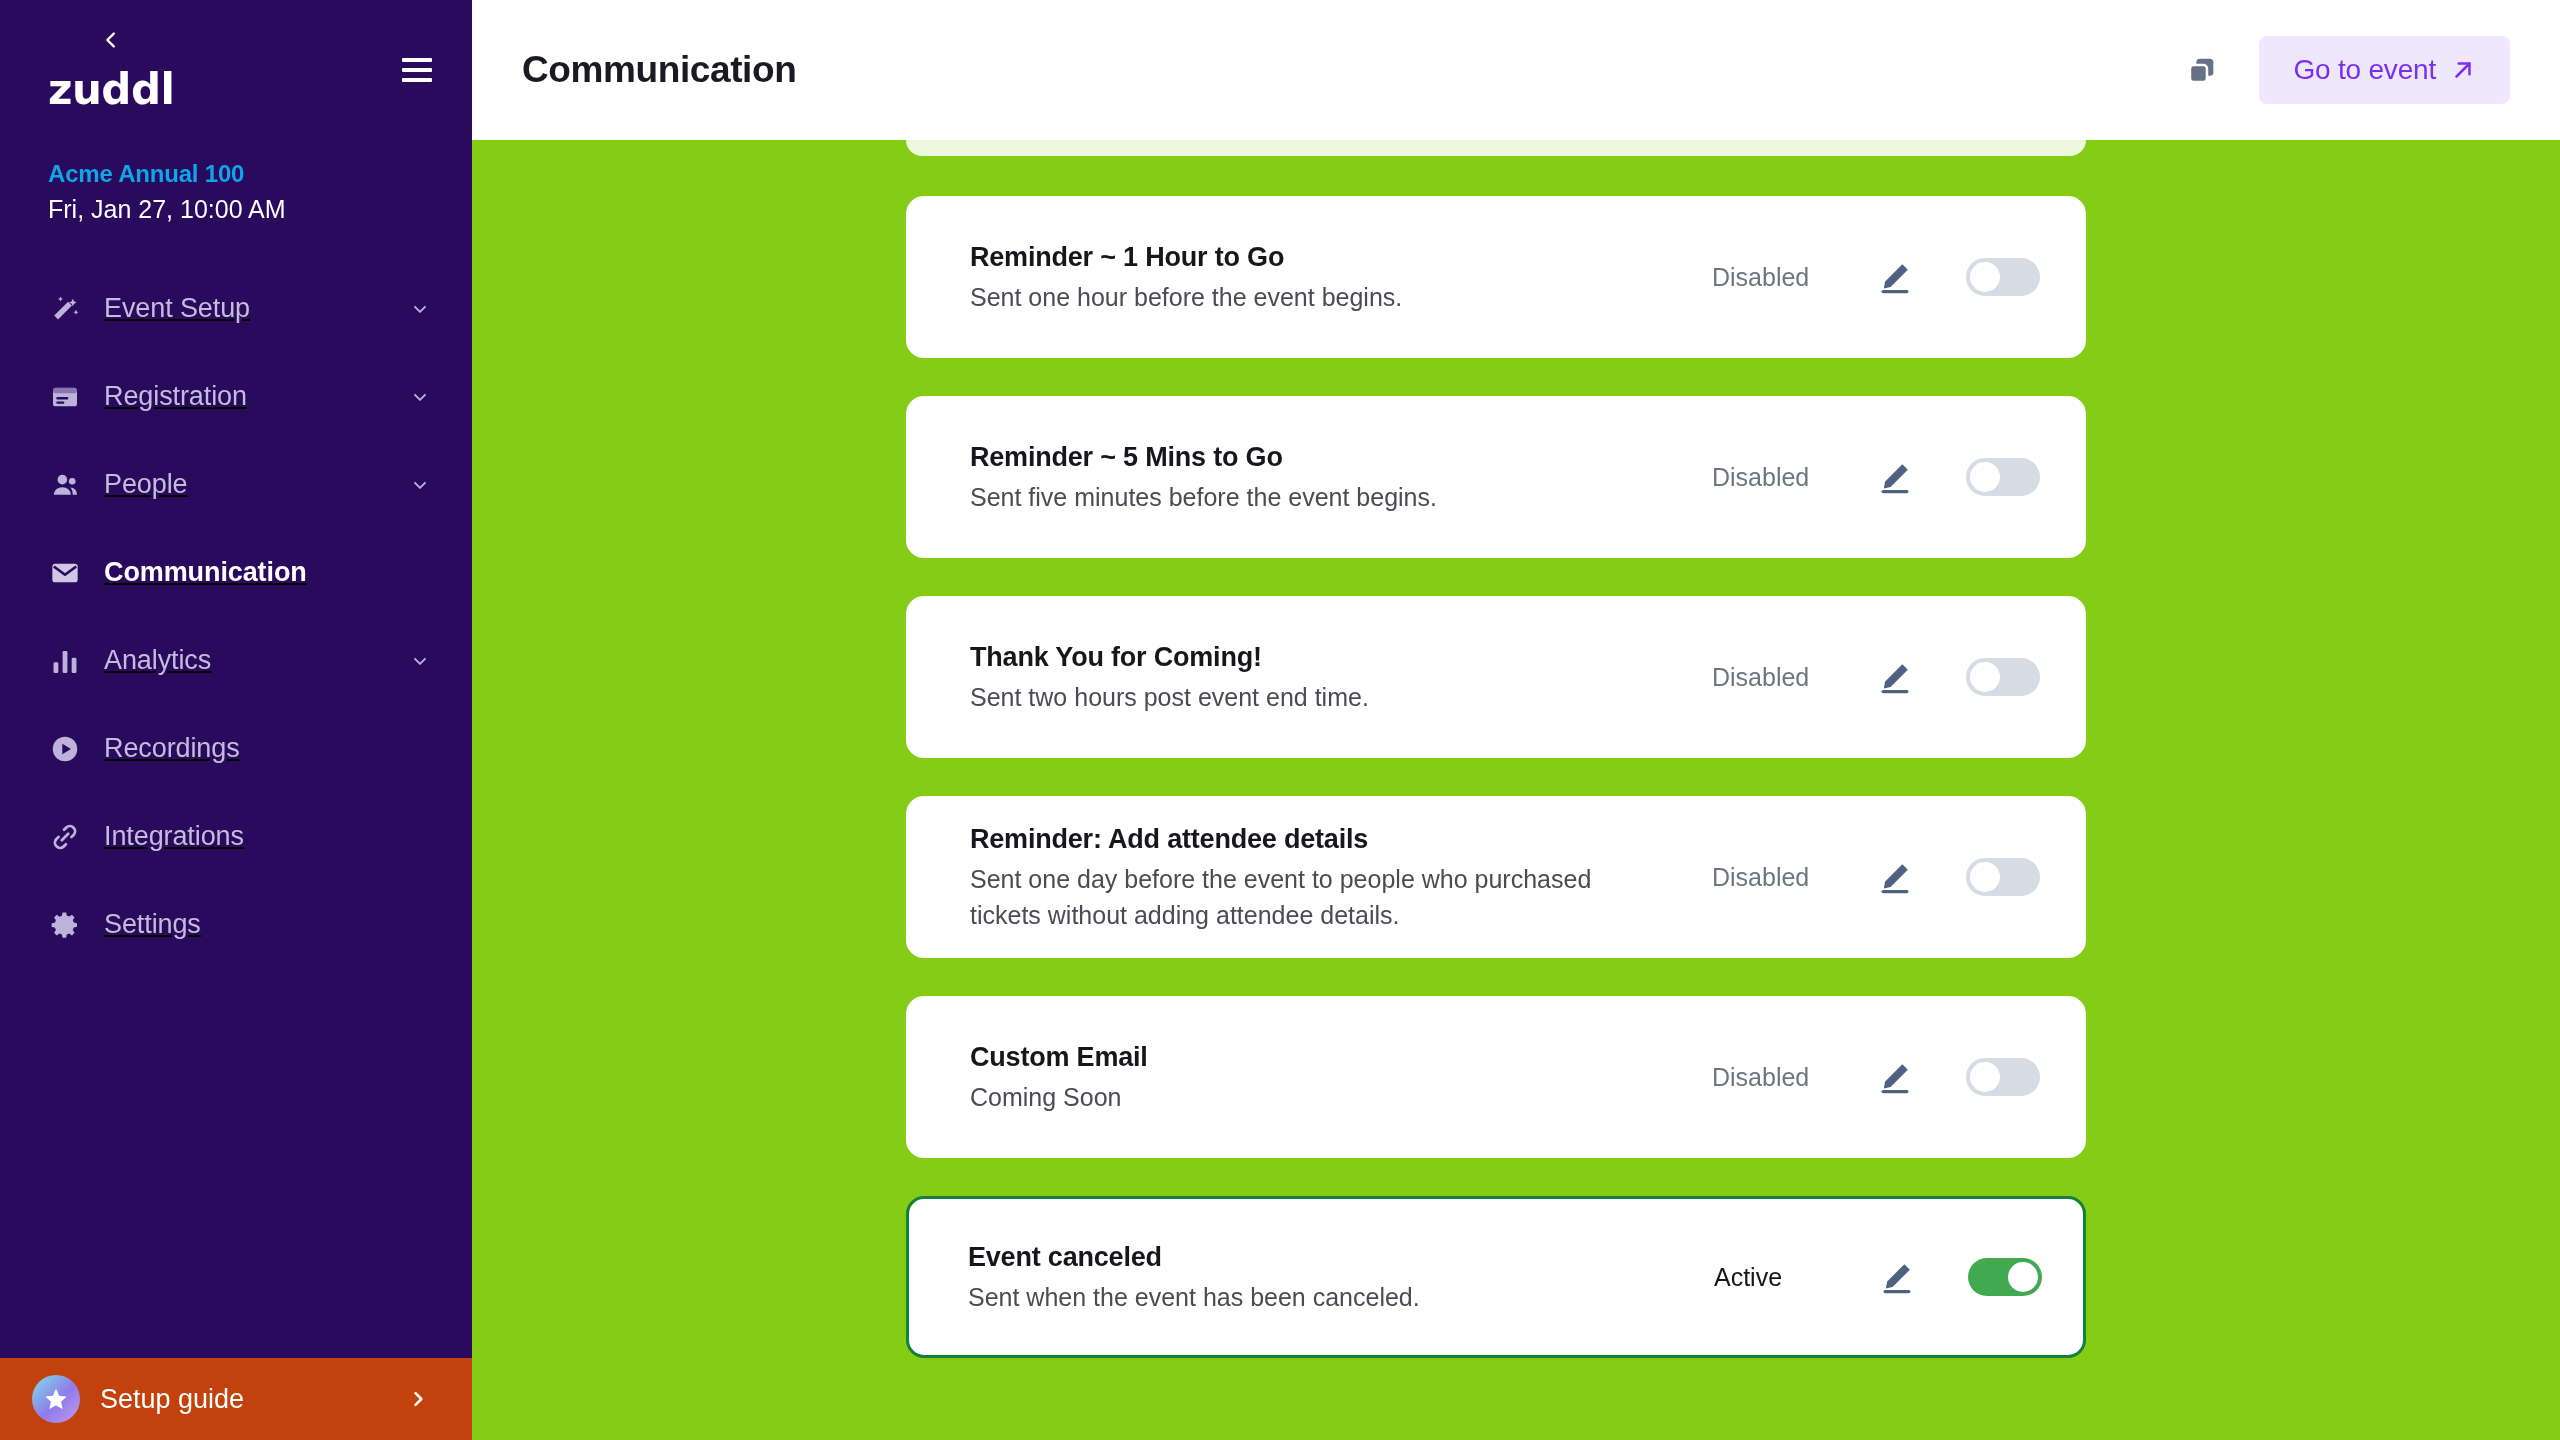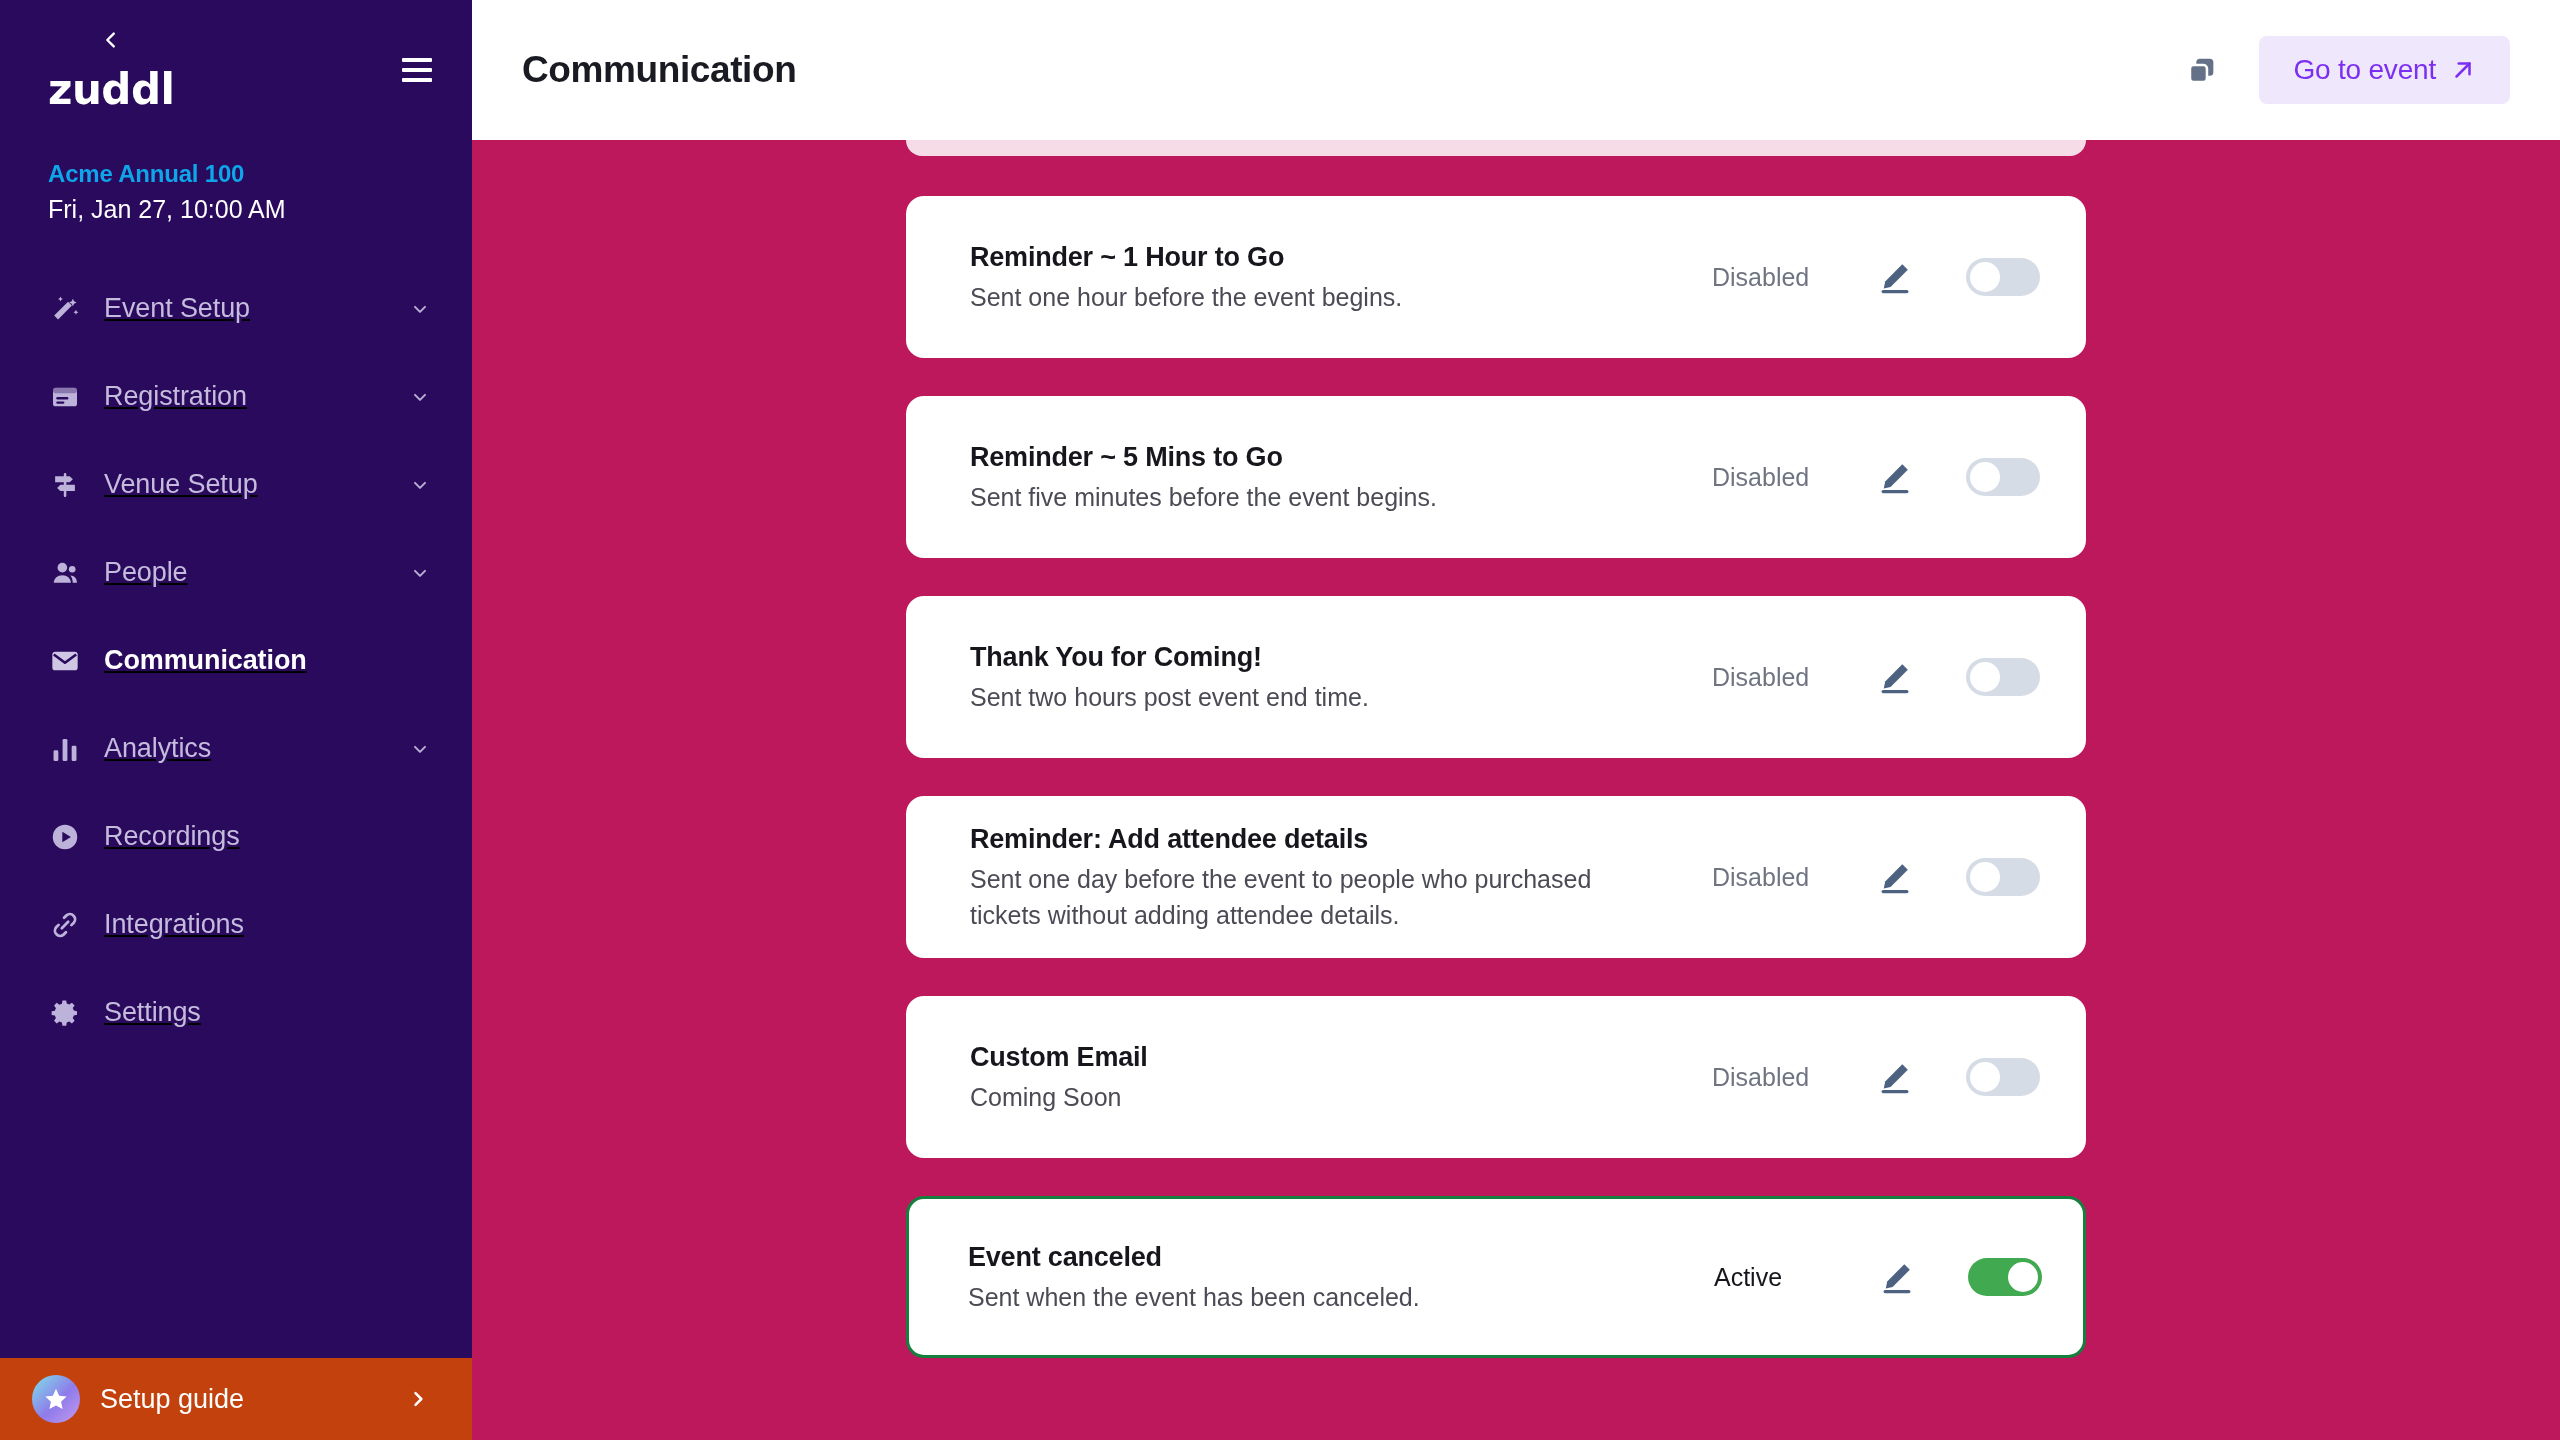--- a/index.html
+++ b/index.html
@@ -112,21 +112,21 @@
     display: flex; align-items: center; gap: 14px;
     cursor: pointer; border: none;
   }
   .go-event-label { color: #7b2ff2; font-size: 28px; font-weight: 500; letter-spacing: -0.2px; }
   .go-arrow { width: 26px; height: 26px; color: #7b2ff2; }
 
   .content {
     flex: 1 1 auto;
     overflow: hidden;
     position: relative;
-    background: #be185d;
+    background: #84cc16;
   }
   .cards-wrap {
     width: 1180px;
     margin: 0 auto;
     padding-top: 0;
     position: relative;
     left: -20px;
   }
   .card-partial {
     height: 16px;
@@ -225,33 +225,20 @@
         <div class="sb-item">
           <span class="sb-ico">
             <svg viewBox="0 0 24 24" width="32" height="32" fill="#bdb2d9">
               <rect x="3" y="5" width="18" height="14" rx="2"></rect>
               <rect x="3" y="5" width="18" height="4.2" rx="2" fill="#290a5c" opacity=".35"></rect>
               <rect x="5.5" y="12" width="9" height="1.8" rx=".9" fill="#290a5c"></rect>
               <rect x="5.5" y="15.3" width="6" height="1.8" rx=".9" fill="#290a5c"></rect>
             </svg>
           </span>
           <span class="sb-label">Registration</span>
-          <span class="sb-chev"><svg viewBox="0 0 24 24" fill="none" stroke="#b8aed3" stroke-width="2.4" stroke-linecap="round" stroke-linejoin="round" width="20" height="20">
-              <polyline points="6 9.5 12 15.5 18 9.5"></polyline>
-            </svg></span>
-        </div>
-        <div class="sb-item">
-          <span class="sb-ico">
-            <svg viewBox="0 0 24 24" width="32" height="32" fill="#bdb2d9">
-              <rect x="11.1" y="3" width="1.9" height="18" rx=".8"></rect>
-              <path d="M4.6 5.4h10.9l2.4 2.3-2.4 2.3H4.6z"></path>
-              <path d="M19.4 11.9H8.5l-2.4 2.3 2.4 2.3h10.9z"></path>
-            </svg>
-          </span>
-          <span class="sb-label">Venue Setup</span>
           <span class="sb-chev"><svg viewBox="0 0 24 24" fill="none" stroke="#b8aed3" stroke-width="2.4" stroke-linecap="round" stroke-linejoin="round" width="20" height="20">
               <polyline points="6 9.5 12 15.5 18 9.5"></polyline>
             </svg></span>
         </div>
         <div class="sb-item">
           <span class="sb-ico">
             <svg viewBox="0 0 24 24" width="32" height="32" fill="#bdb2d9">
               <circle cx="10" cy="8" r="3.6"></circle>
               <path d="M3.6 19.4c0-3.6 2.9-5.8 6.4-5.8s6.4 2.2 6.4 5.8z"></path>
               <circle cx="17.4" cy="9.2" r="2.5"></circle>

